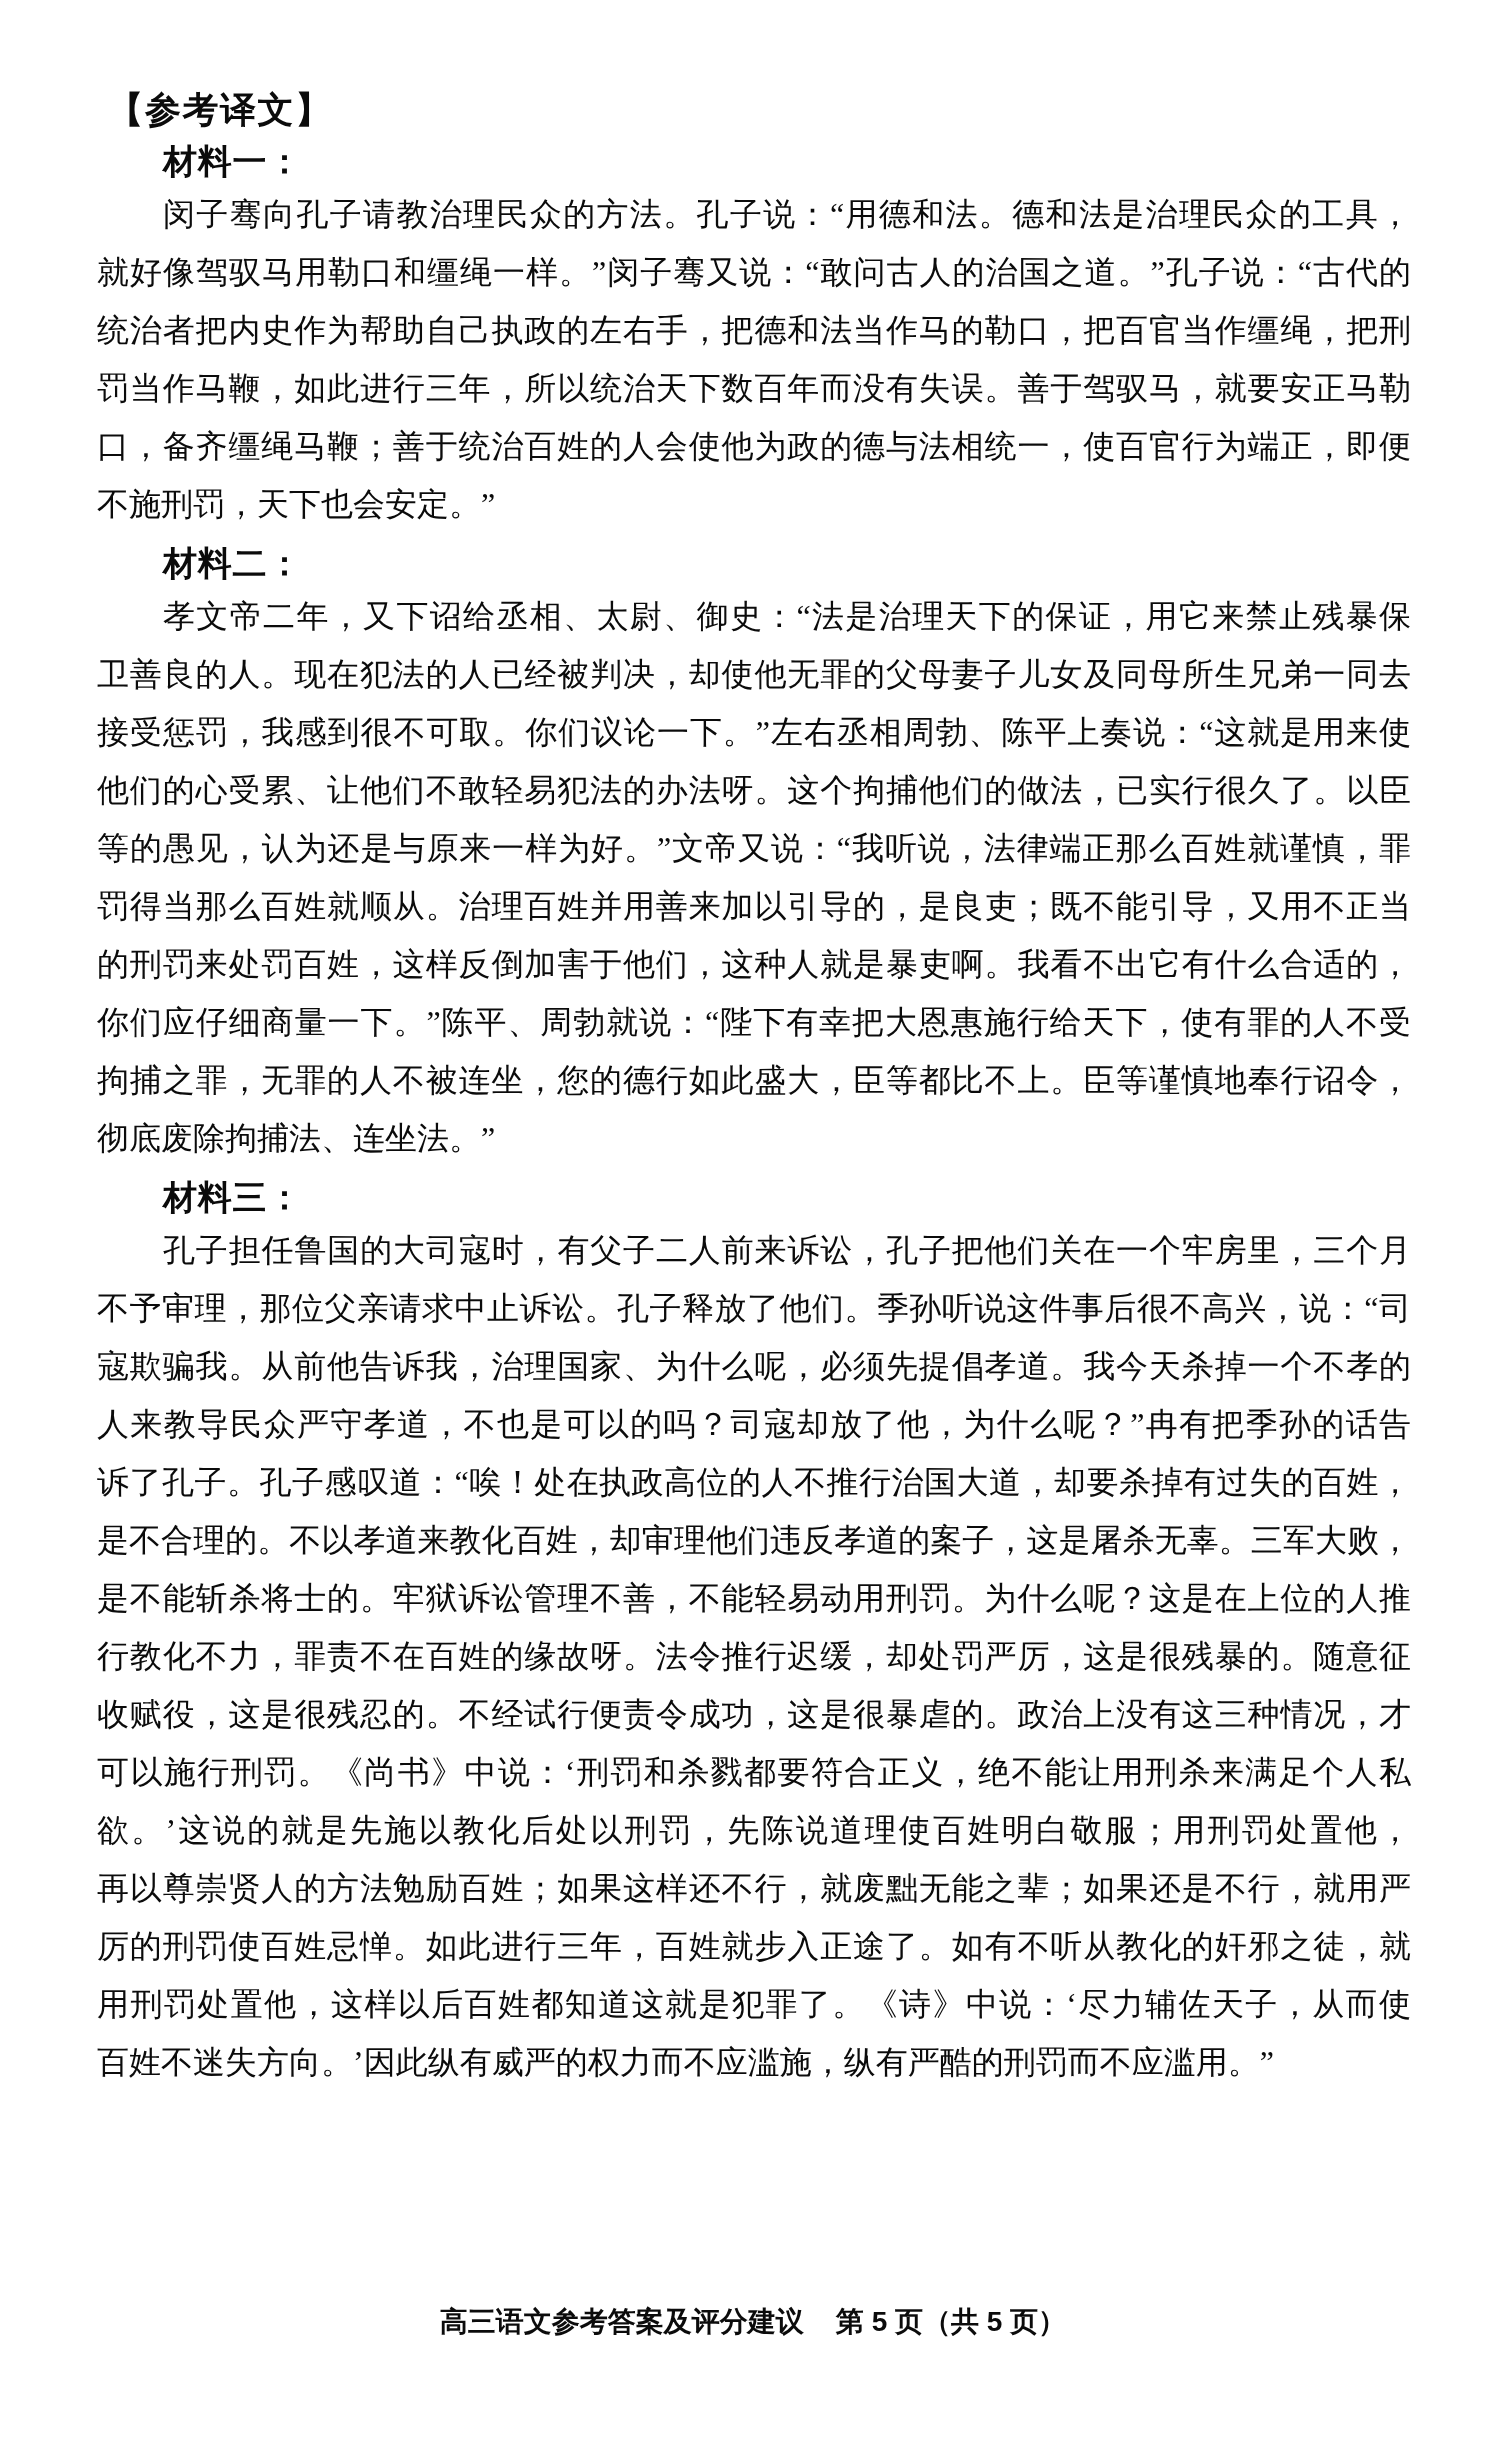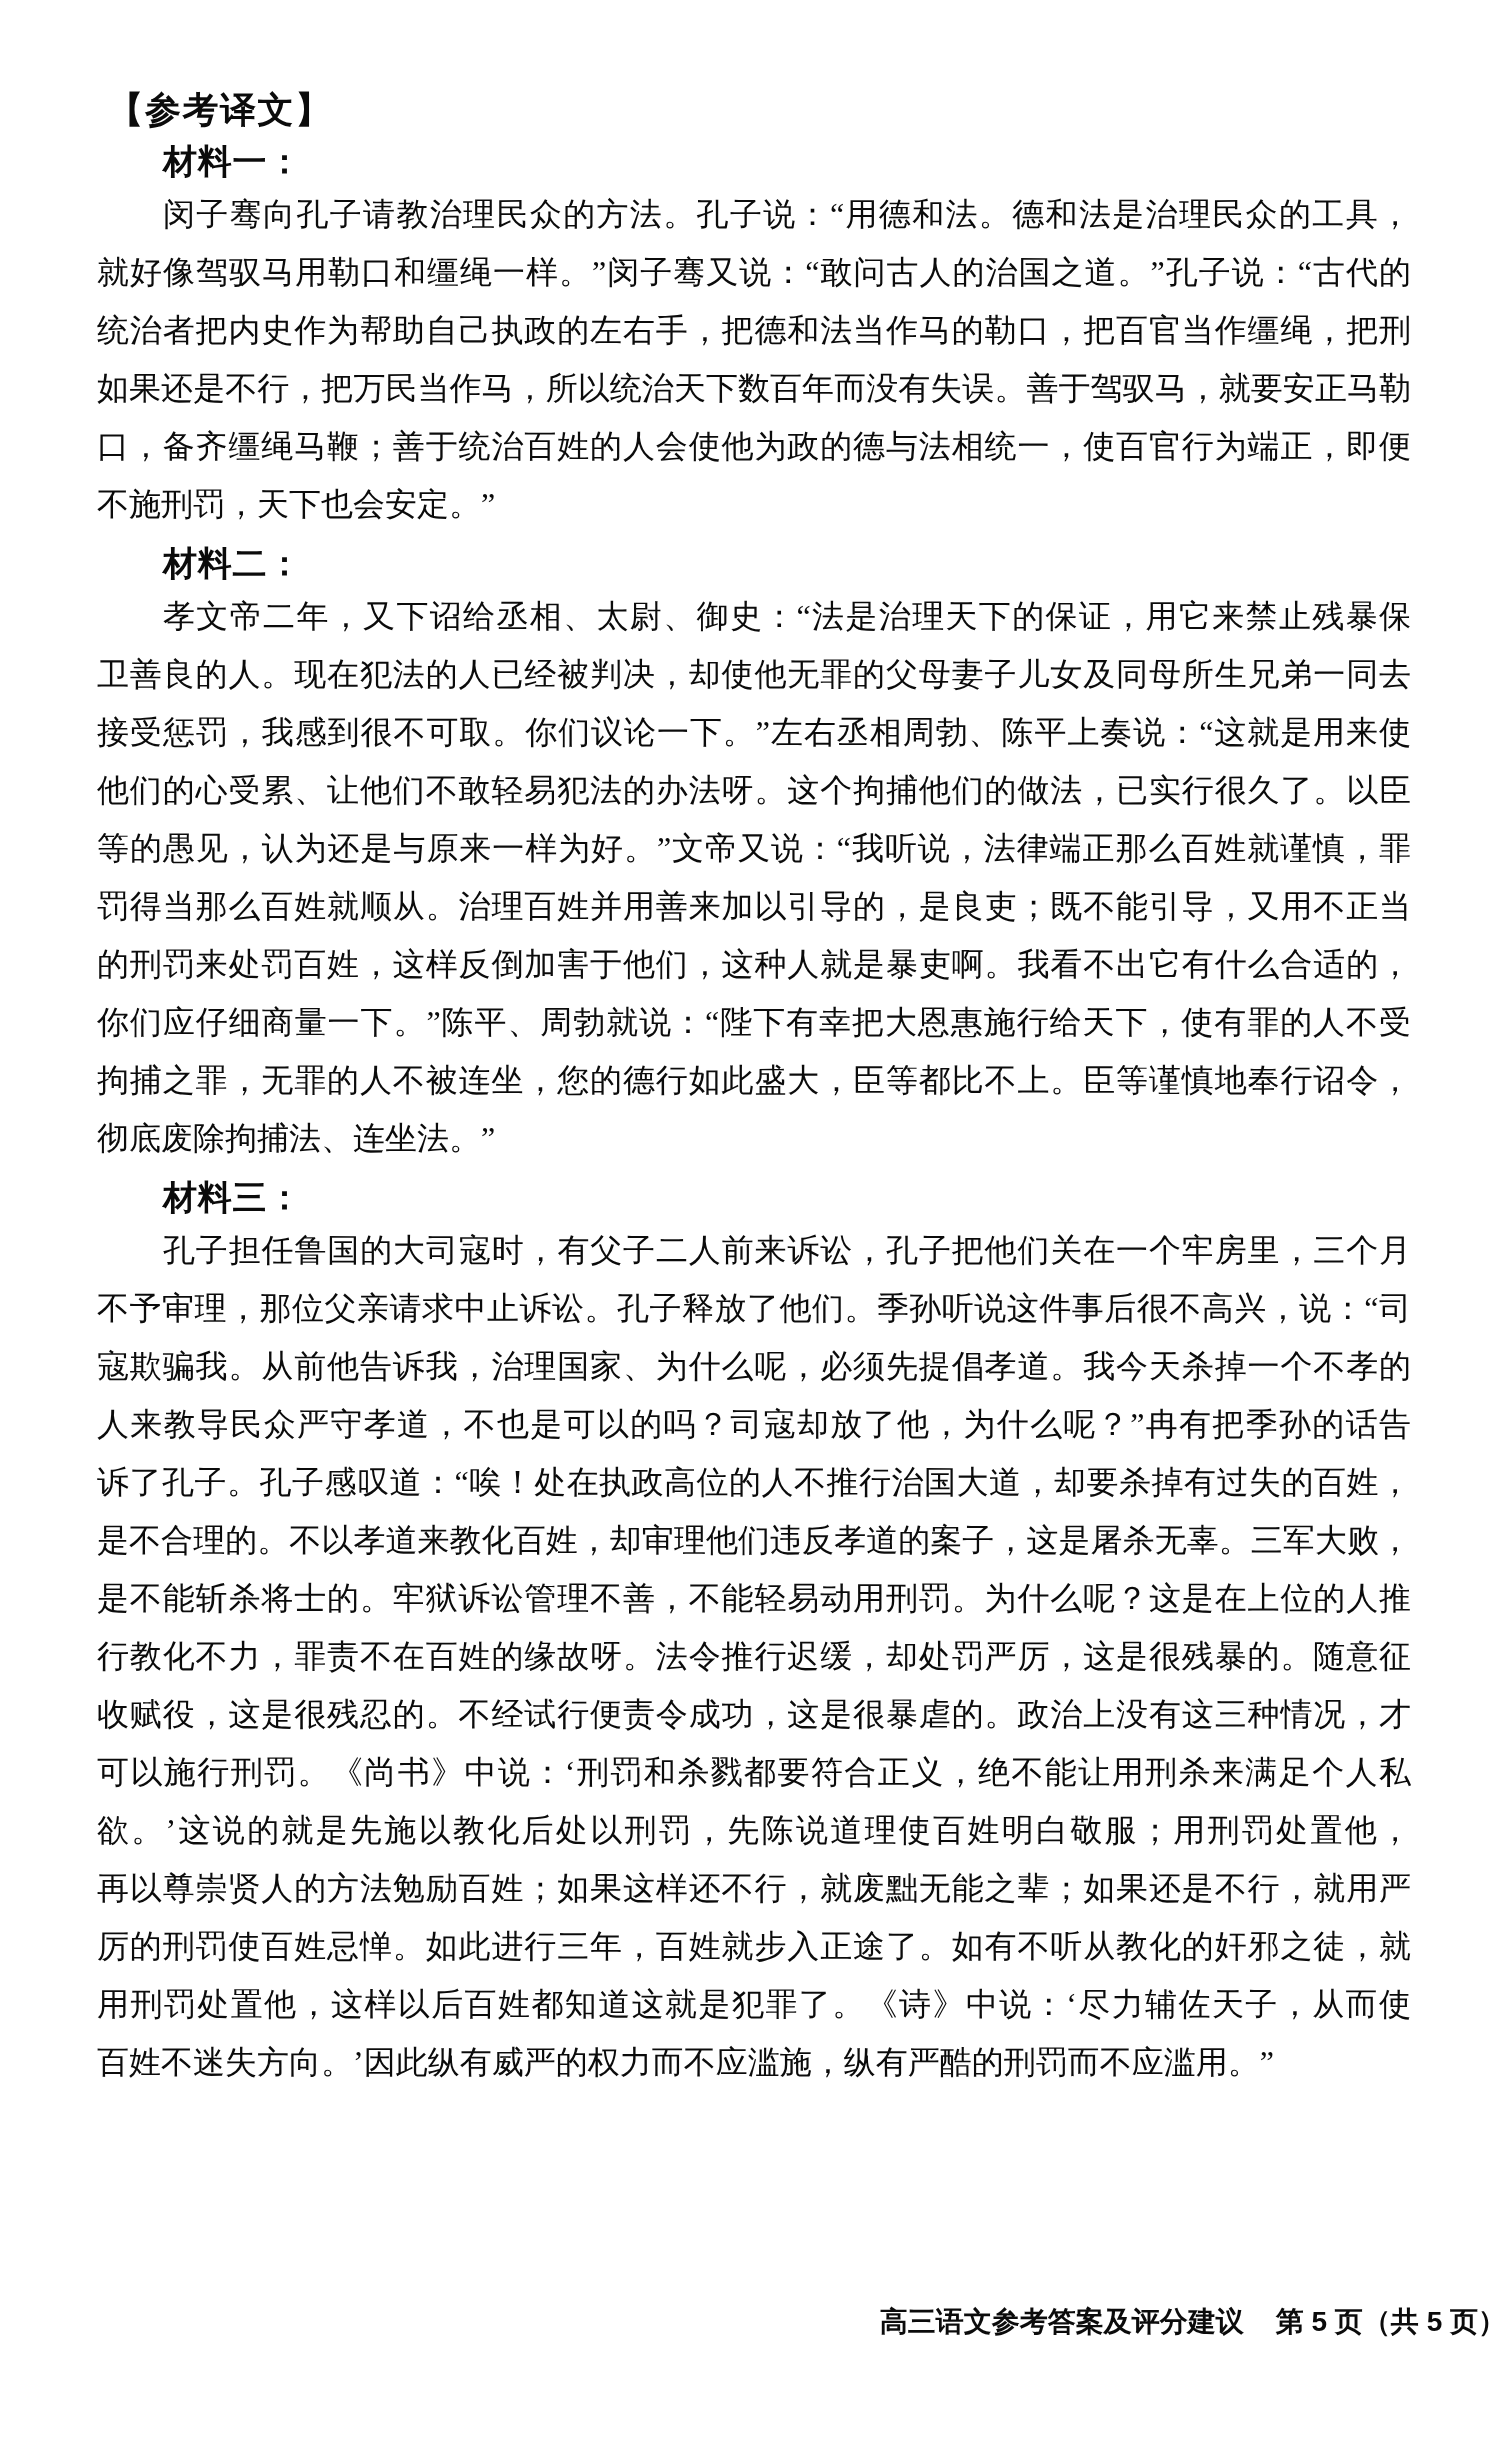--- a/index.html
+++ b/index.html
@@ -45,40 +45,40 @@
     text-justify: inter-character;
     white-space: normal;
   }
   .line.first { text-indent: 66px; }
   .line.short { text-align-last: left; }
   .footer {
     position: absolute;
     left: 0;
     top: 2304px;
     width: 100%;
-    text-align: right;
+    text-align: center;
     font-family: "Liberation Sans", sans-serif;
     font-weight: bold;
     font-size: 28px;
     line-height: 35px;
   }
   .footer .page-label { margin-left: 32px; }
 </style>
 </head>
 <body>
 
 <div class="page">
   <div class="doc-title">【参考译文】</div>
 
   <div>
       <div class="section-heading">材料一：</div>
       <div class="line first">闵子骞向孔子请教治理民众的方法。孔子说：“用德和法。德和法是治理民众的工具，</div>
       <div class="line">就好像驾驭马用勒口和缰绳一样。”闵子骞又说：“敢问古人的治国之道。”孔子说：“古代的</div>
       <div class="line">统治者把内史作为帮助自己执政的左右手，把德和法当作马的勒口，把百官当作缰绳，把刑</div>
-      <div class="line">如果还是不行，把万民当作马，所以统治天下数百年而没有失误。善于驾驭马，就要安正马勒</div>
+      <div class="line">罚当作马鞭，如此进行三年，所以统治天下数百年而没有失误。善于驾驭马，就要安正马勒</div>
       <div class="line">口，备齐缰绳马鞭；善于统治百姓的人会使他为政的德与法相统一，使百官行为端正，即便</div>
       <div class="line short">不施刑罚，天下也会安定。”</div>
       <div class="section-heading">材料二：</div>
       <div class="line first">孝文帝二年，又下诏给丞相、太尉、御史：“法是治理天下的保证，用它来禁止残暴保</div>
       <div class="line">卫善良的人。现在犯法的人已经被判决，却使他无罪的父母妻子儿女及同母所生兄弟一同去</div>
       <div class="line">接受惩罚，我感到很不可取。你们议论一下。”左右丞相周勃、陈平上奏说：“这就是用来使</div>
       <div class="line">他们的心受累、让他们不敢轻易犯法的办法呀。这个拘捕他们的做法，已实行很久了。以臣</div>
       <div class="line">等的愚见，认为还是与原来一样为好。”文帝又说：“我听说，法律端正那么百姓就谨慎，罪</div>
       <div class="line">罚得当那么百姓就顺从。治理百姓并用善来加以引导的，是良吏；既不能引导，又用不正当</div>
       <div class="line">的刑罚来处罚百姓，这样反倒加害于他们，这种人就是暴吏啊。我看不出它有什么合适的，</div>

